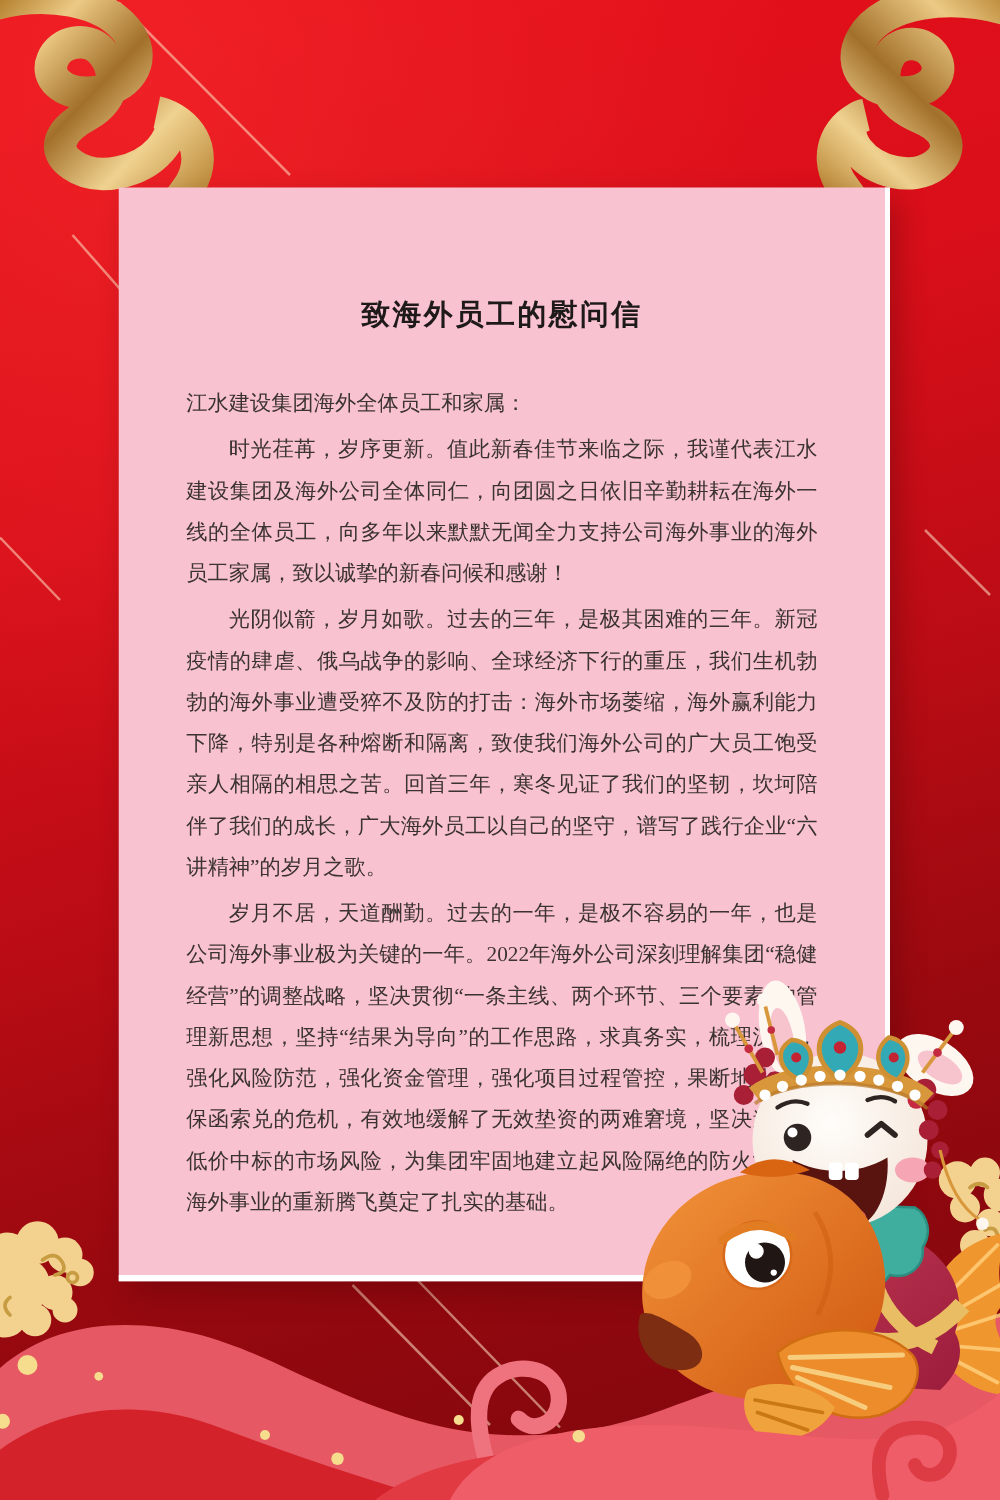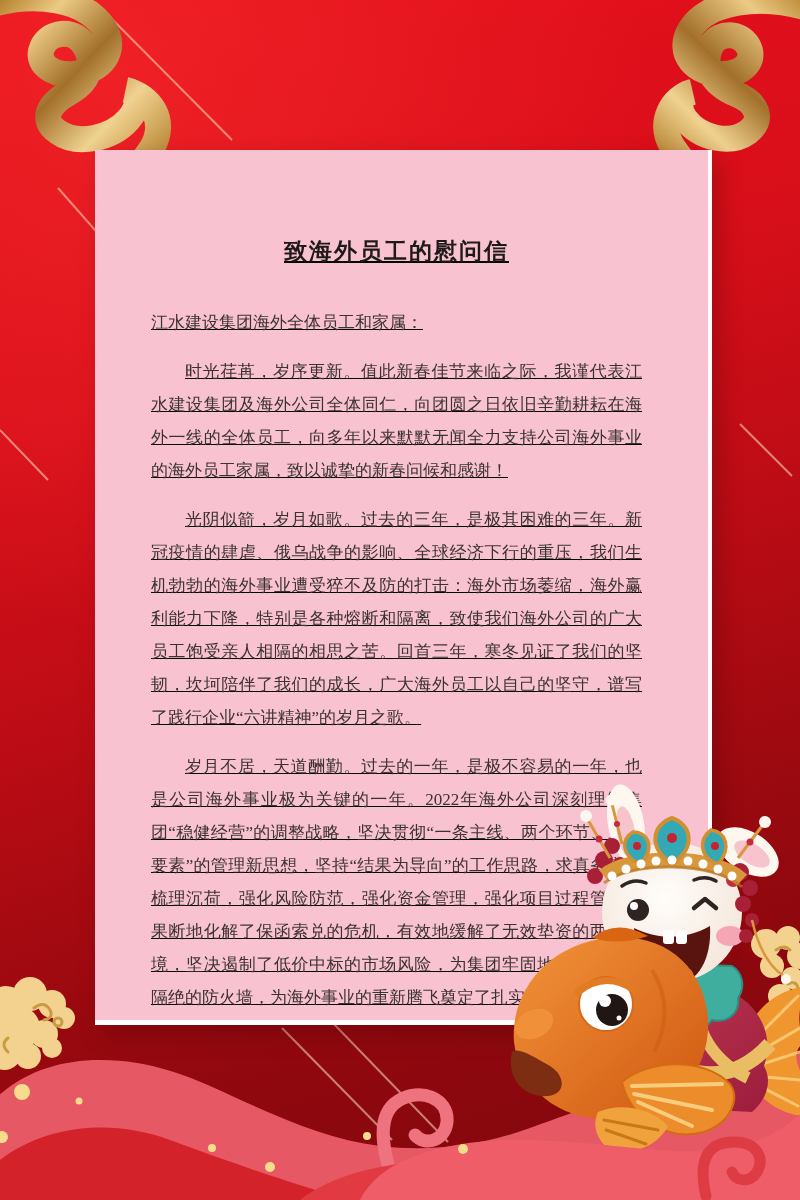--- a/index.html
+++ b/index.html
@@ -15,34 +15,34 @@
   .front-waves{z-index:4;}
   .card{
     position:absolute;z-index:2;
     left:95px;top:150px;width:613px;height:870px;
     background:var(--card_pink,#f9c2d0);
     border-right:4px solid #fdfdfd;
     border-bottom:5px solid #ffffff;
     box-shadow:8px 10px 22px rgba(70,0,8,.30);
     box-sizing:content-box;
   }
-  .card-inner{padding:86px 50px 0 40px;text-decoration:underline;}
+  .card-inner{padding:86px 50px 0 50px;}
   .letter-title{
     margin:0 0 39px 0;text-align:center;
     font-size:23px;font-weight:700;letter-spacing:2px;
     color:var(--title_color,#1f1a1a);
     font-family:"Liberation Sans",sans-serif;
   }
   .letter-text{
     font-family:"Liberation Serif",serif;
     font-size:17px;line-height:33px;
     color:var(--body_color,#3b3330);
     text-align:justify;
   }
-  .letter-text p{margin:16px;text-indent:2em;}
+  .letter-text p{margin:4px;text-indent:2em;}
   .letter-text .salutation{text-indent:0;}
   .mascot{position:absolute;left:500px;top:780px;width:300px;height:380px;z-index:3;pointer-events:none;}
 </style>
 </head>
 <body>
 
 <svg class="layer bg-decor" viewBox="0 0 800 1200" xmlns="http://www.w3.org/2000/svg">
   <defs>
     <linearGradient id="goldL" x1="0" y1="0" x2="170" y2="160" gradientUnits="userSpaceOnUse">
       <stop offset="0" stop-color="#b5812f"></stop>

